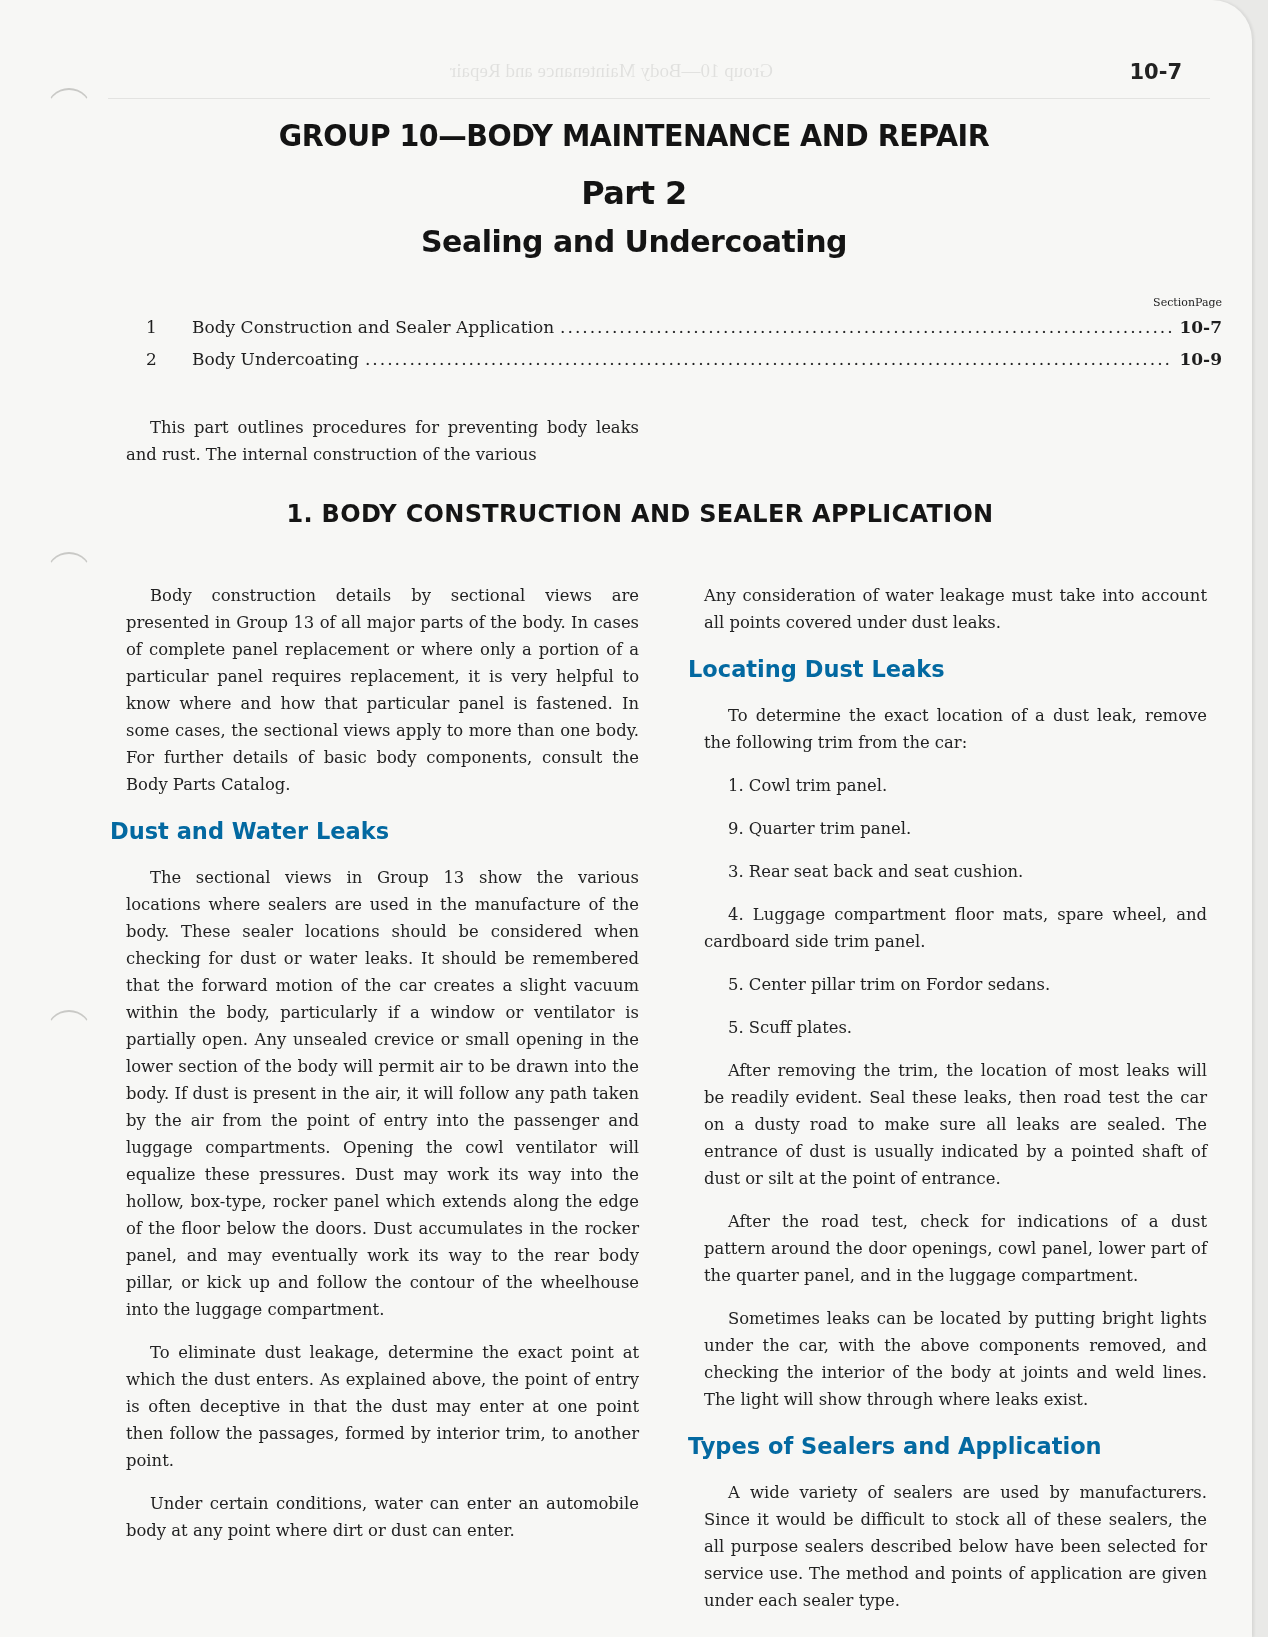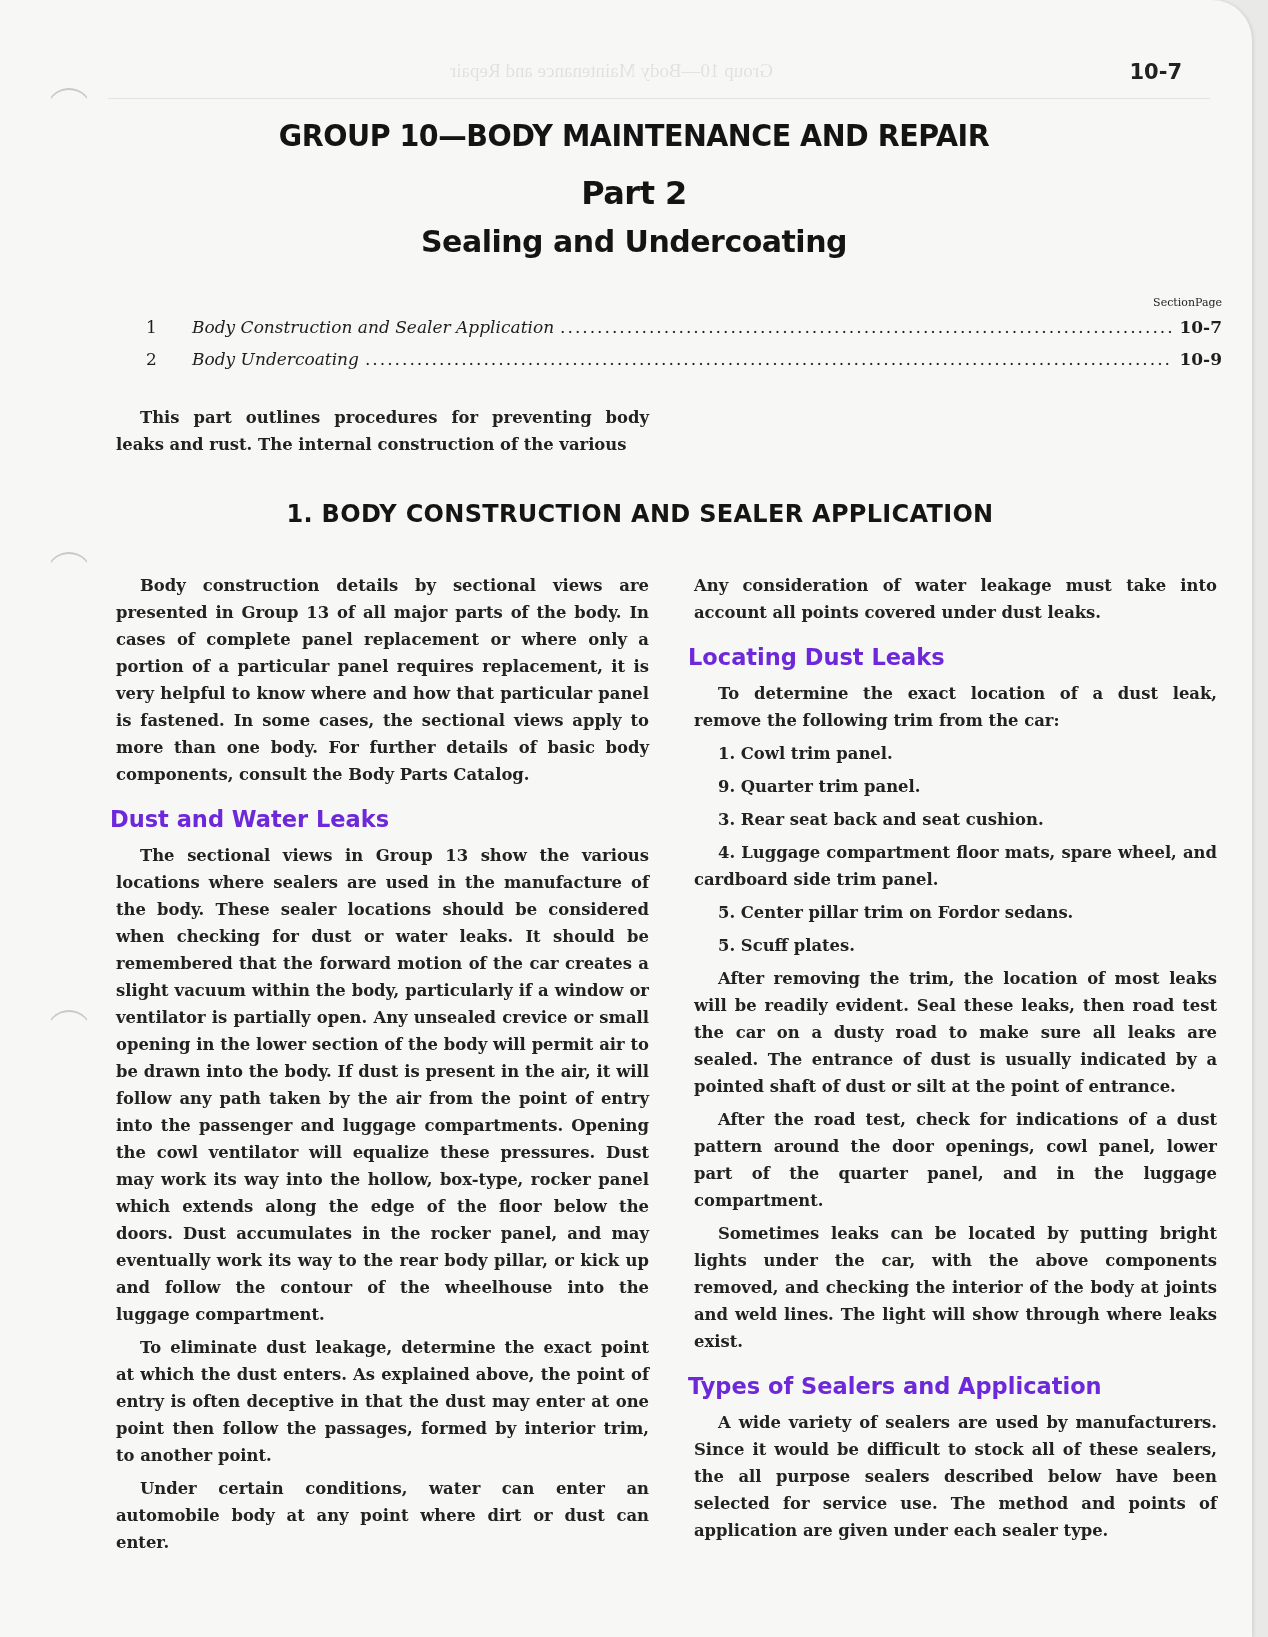--- a/index.html
+++ b/index.html
@@ -39,35 +39,35 @@
     font-family: "DejaVu Sans", sans-serif; font-weight: bold; color: #141414;
     letter-spacing: -0.5px; white-space: nowrap;
   }
   .t1 { top: 118px; font-size: 30px; transform: scaleX(0.95); }
   .t2 { top: 174px; font-size: 32px; }
   .t3 { top: 224px; font-size: 30px; }
   .toc { position: absolute; left: 122px; top: 296px; width: 1100px; font-family: "DejaVu Serif", serif; }
   .toc-head { display: flex; justify-content: flex-end; font-size: 11px; font-weight: normal; }
   .toc-row { display: flex; align-items: baseline; font-size: 17px; margin-top: 8px; height: 24px; }
   .toc-num { width: 44px; text-align: left; padding-left: 24px; box-sizing: border-box; width: 70px; }
-  .toc-title { white-space: nowrap; font-style: italic; }
+  .toc-title { white-space: nowrap; }
   .toc-dots { flex: 1; overflow: hidden; white-space: nowrap; letter-spacing: 2px; margin: 0 6px; }
   .toc-page { font-weight: bold; }
   .col { position: absolute; font-size: 16.4px; line-height: 27px; text-align: justify; font-weight: 500; color: #222; }
-  .col p { margin: 6px; text-indent: 24px; font-weight: bold; }
+  .col p { margin: 16px; text-indent: 24px; }
   .col-left { left: 110px; width: 545px; }
   .col-right { left: 688px; width: 535px; }
   .section-heading {
     position: absolute; left: 0; width: 1260px; top: 500px; text-align: center;
     font-family: "DejaVu Sans", sans-serif; font-weight: bold; font-size: 24px; color: #151515;
     letter-spacing: 0.3px; padding-left: 20px; box-sizing: border-box;
   }
   .subhead {
     font-family: "DejaVu Sans", sans-serif; font-weight: bold; font-size: 22.5px;
-    color: #6d28d9; margin: 0; line-height: 34px; text-indent: 0;
+    color: #0369a1; margin: 0; line-height: 34px; text-indent: 0;
   }
   .ol-item { text-indent: 24px; }
 </style>
 </head>
 <body>
 
 <div class="page">
 
   <div class="punch" style="top:88px"></div>
   <div class="punch" style="top:552px"></div>

